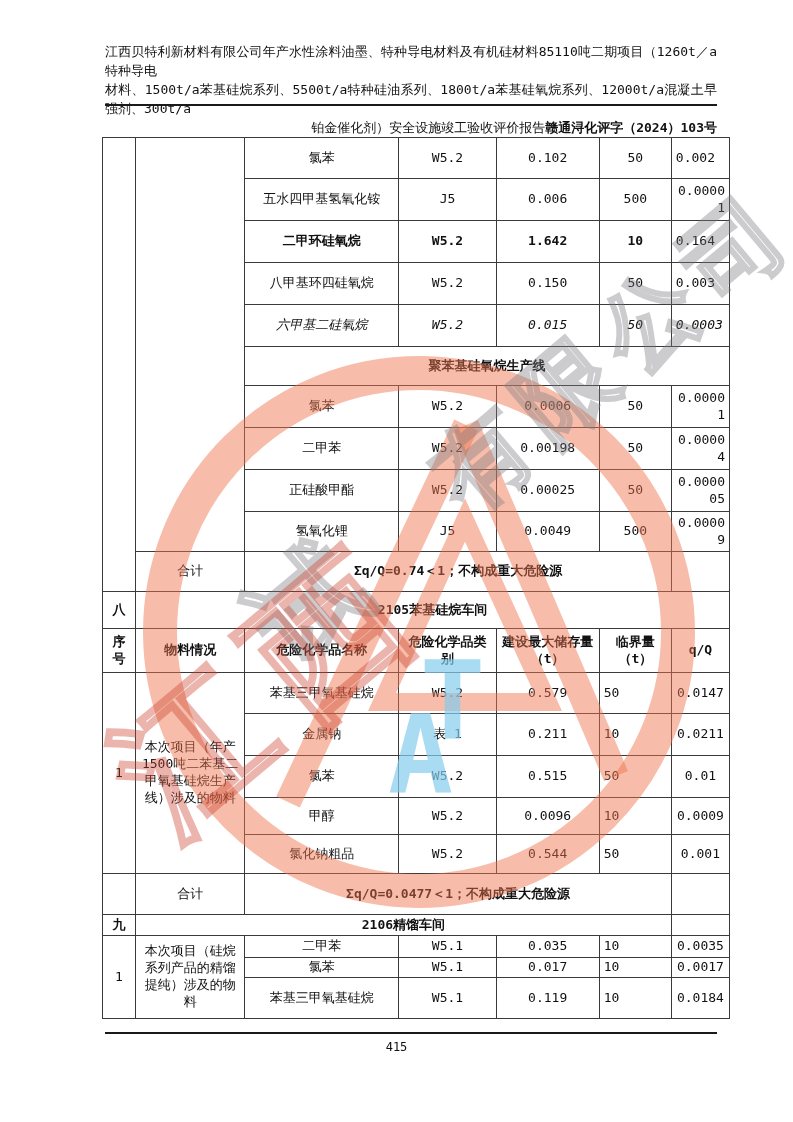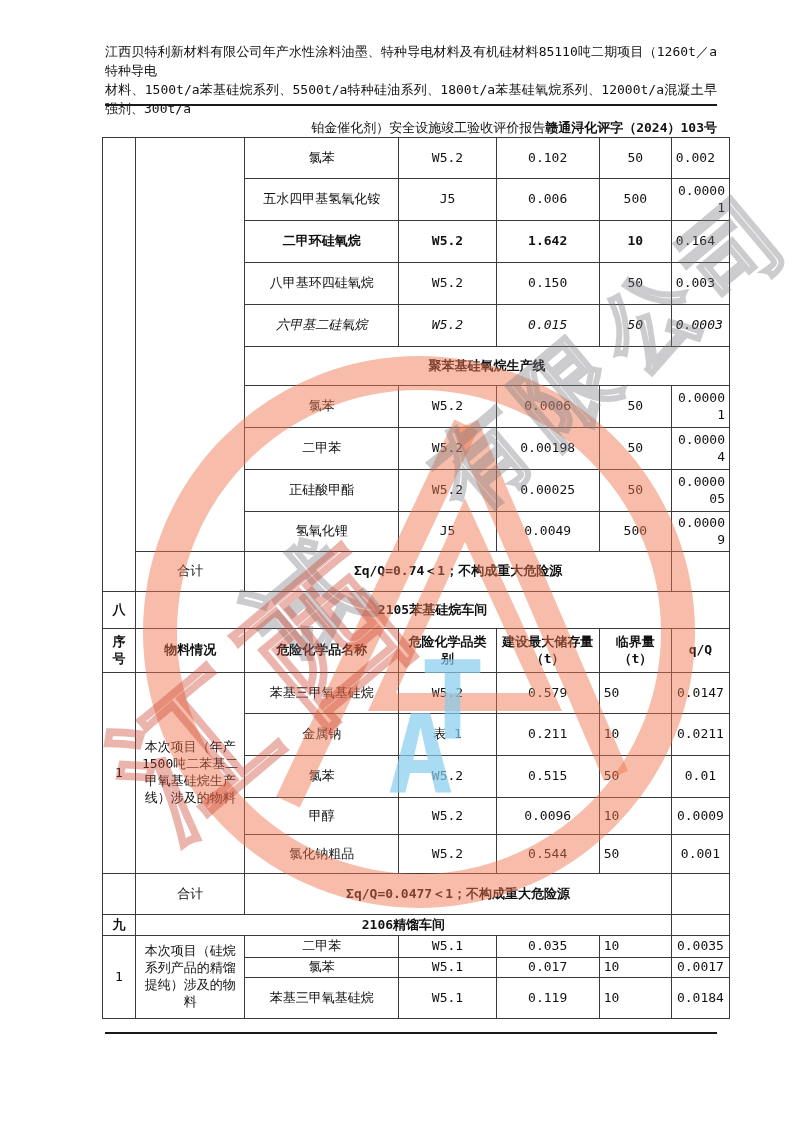--- a/index.html
+++ b/index.html
@@ -271,14 +271,15 @@
       </g>
     </svg>
     <span class="wm-outline" id="wm-gray-arc">有限公司</span>
     <span class="wm-outline" id="wm-gray-glyph">试</span>
     <span class="wm-outline" id="wm-red">江西</span>
     <span class="wm-blue" id="wm-blue-t">T</span>
     <span class="wm-blue" id="wm-blue-a">A</span>
   </div>
 
   <div id="ftr-rule"></div>
+  <div id="pageno">415</div>
 
 </div>
 
 </body></html>

